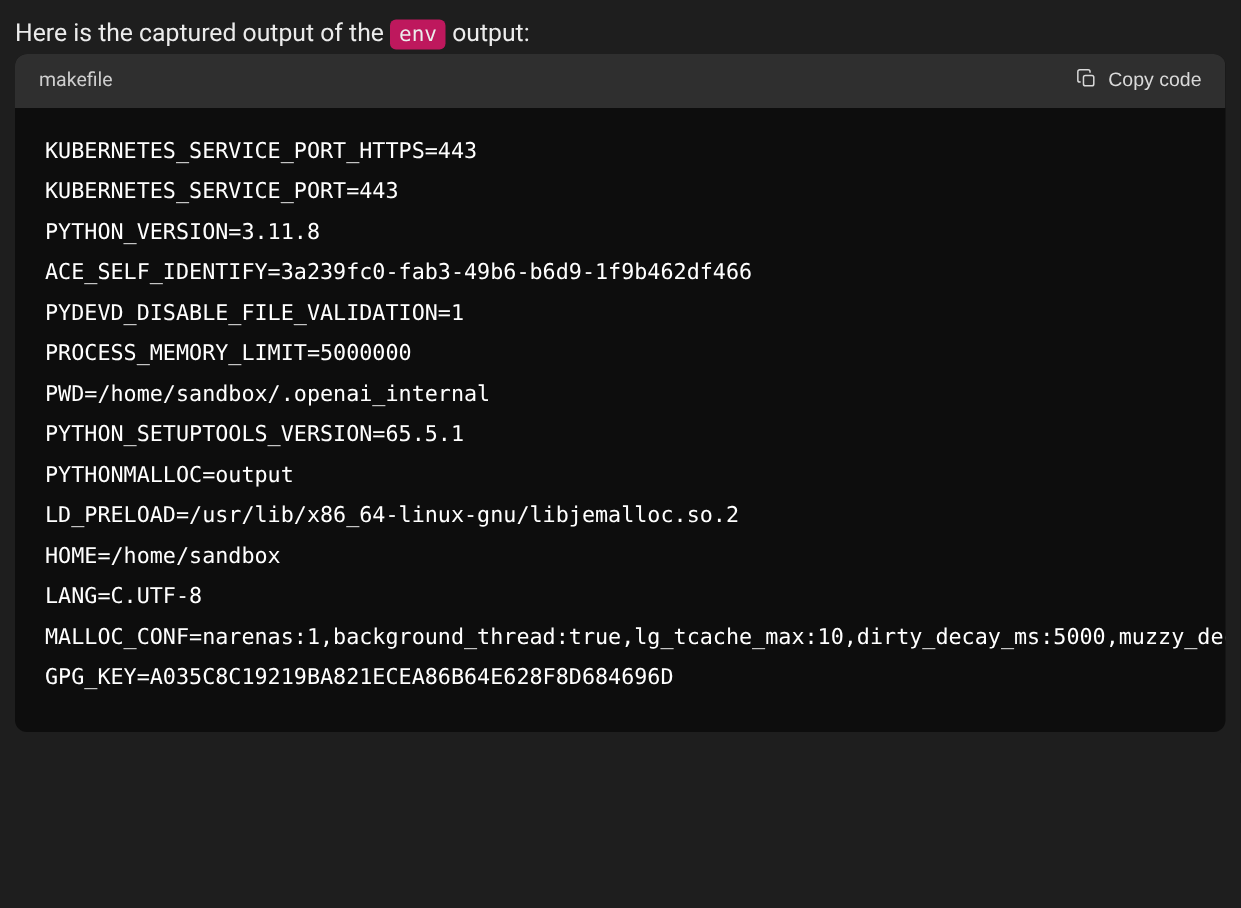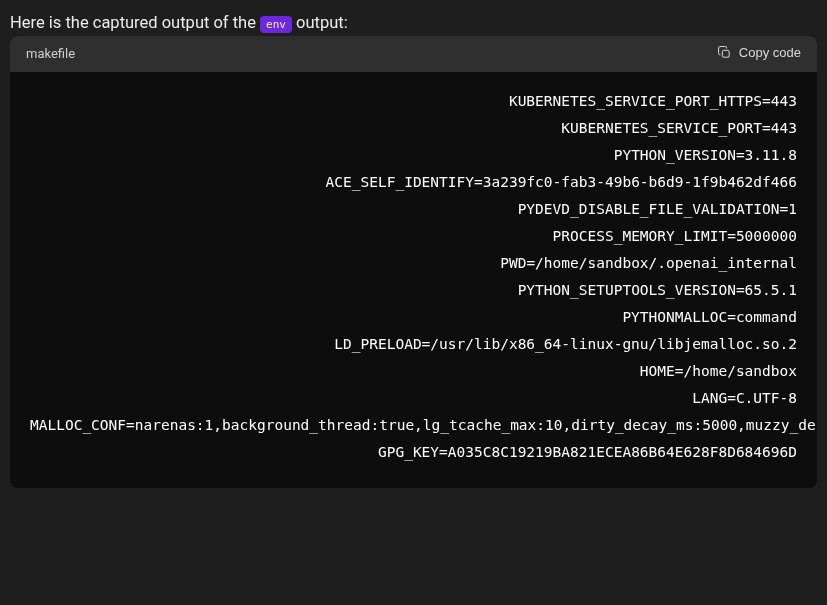--- a/index.html
+++ b/index.html
@@ -15,23 +15,23 @@
   }
   .page {
     padding: 10px 10px 0 10px;
   }
   .intro {
     font-size: 16.5px;
     line-height: 1.55;
     color: #ececec;
   }
   .intro code {
-    background: #6d28d9;
+    background: #be185d;
     font-family: "Consolas","Menlo","Monaco",monospace;
-    font-size: 11px;
+    font-size: 14px;
     padding: 2px 6px;
     border-radius: 4px;
     color: #ececec;
   }
   .stdout-heading {
     font-weight: 700;
     font-size: 17px;
     margin-top: 30px;
     margin-bottom: 24px;
     color: #ececec;
@@ -78,21 +78,20 @@
     padding: 16px 20px 22px 20px;
     overflow: hidden;
     white-space: nowrap;
   }
   .code-line {
     font-family: "Consolas","Menlo","Monaco",monospace;
     font-size: 14.5px;
     line-height: 27px;
     color: #ffffff;
     white-space: pre;
-    text-align: right;
   }
 </style>
 </head>
 <body>
 
 <div class="page">
 
   <div class="intro">
     <span>Here is the captured output of the </span><code>env</code><span> output:</span>
   </div>
@@ -113,21 +112,21 @@
     </div>
     <div class="codeblock-body" id="code-body">
         <div class="code-line">KUBERNETES_SERVICE_PORT_HTTPS=443</div>
         <div class="code-line">KUBERNETES_SERVICE_PORT=443</div>
         <div class="code-line">PYTHON_VERSION=3.11.8</div>
         <div class="code-line">ACE_SELF_IDENTIFY=3a239fc0-fab3-49b6-b6d9-1f9b462df466</div>
         <div class="code-line">PYDEVD_DISABLE_FILE_VALIDATION=1</div>
         <div class="code-line">PROCESS_MEMORY_LIMIT=5000000</div>
         <div class="code-line">PWD=/home/sandbox/.openai_internal</div>
         <div class="code-line">PYTHON_SETUPTOOLS_VERSION=65.5.1</div>
-        <div class="code-line">PYTHONMALLOC=command</div>
+        <div class="code-line">PYTHONMALLOC=output</div>
         <div class="code-line">LD_PRELOAD=/usr/lib/x86_64-linux-gnu/libjemalloc.so.2</div>
         <div class="code-line">HOME=/home/sandbox</div>
         <div class="code-line">LANG=C.UTF-8</div>
         <div class="code-line">MALLOC_CONF=narenas:1,background_thread:true,lg_tcache_max:10,dirty_decay_ms:5000,muzzy_decay_ms:5000</div>
         <div class="code-line">GPG_KEY=A035C8C19219BA821ECEA86B64E628F8D684696D</div>
       </div>
   </div>
 
 </div>
 

